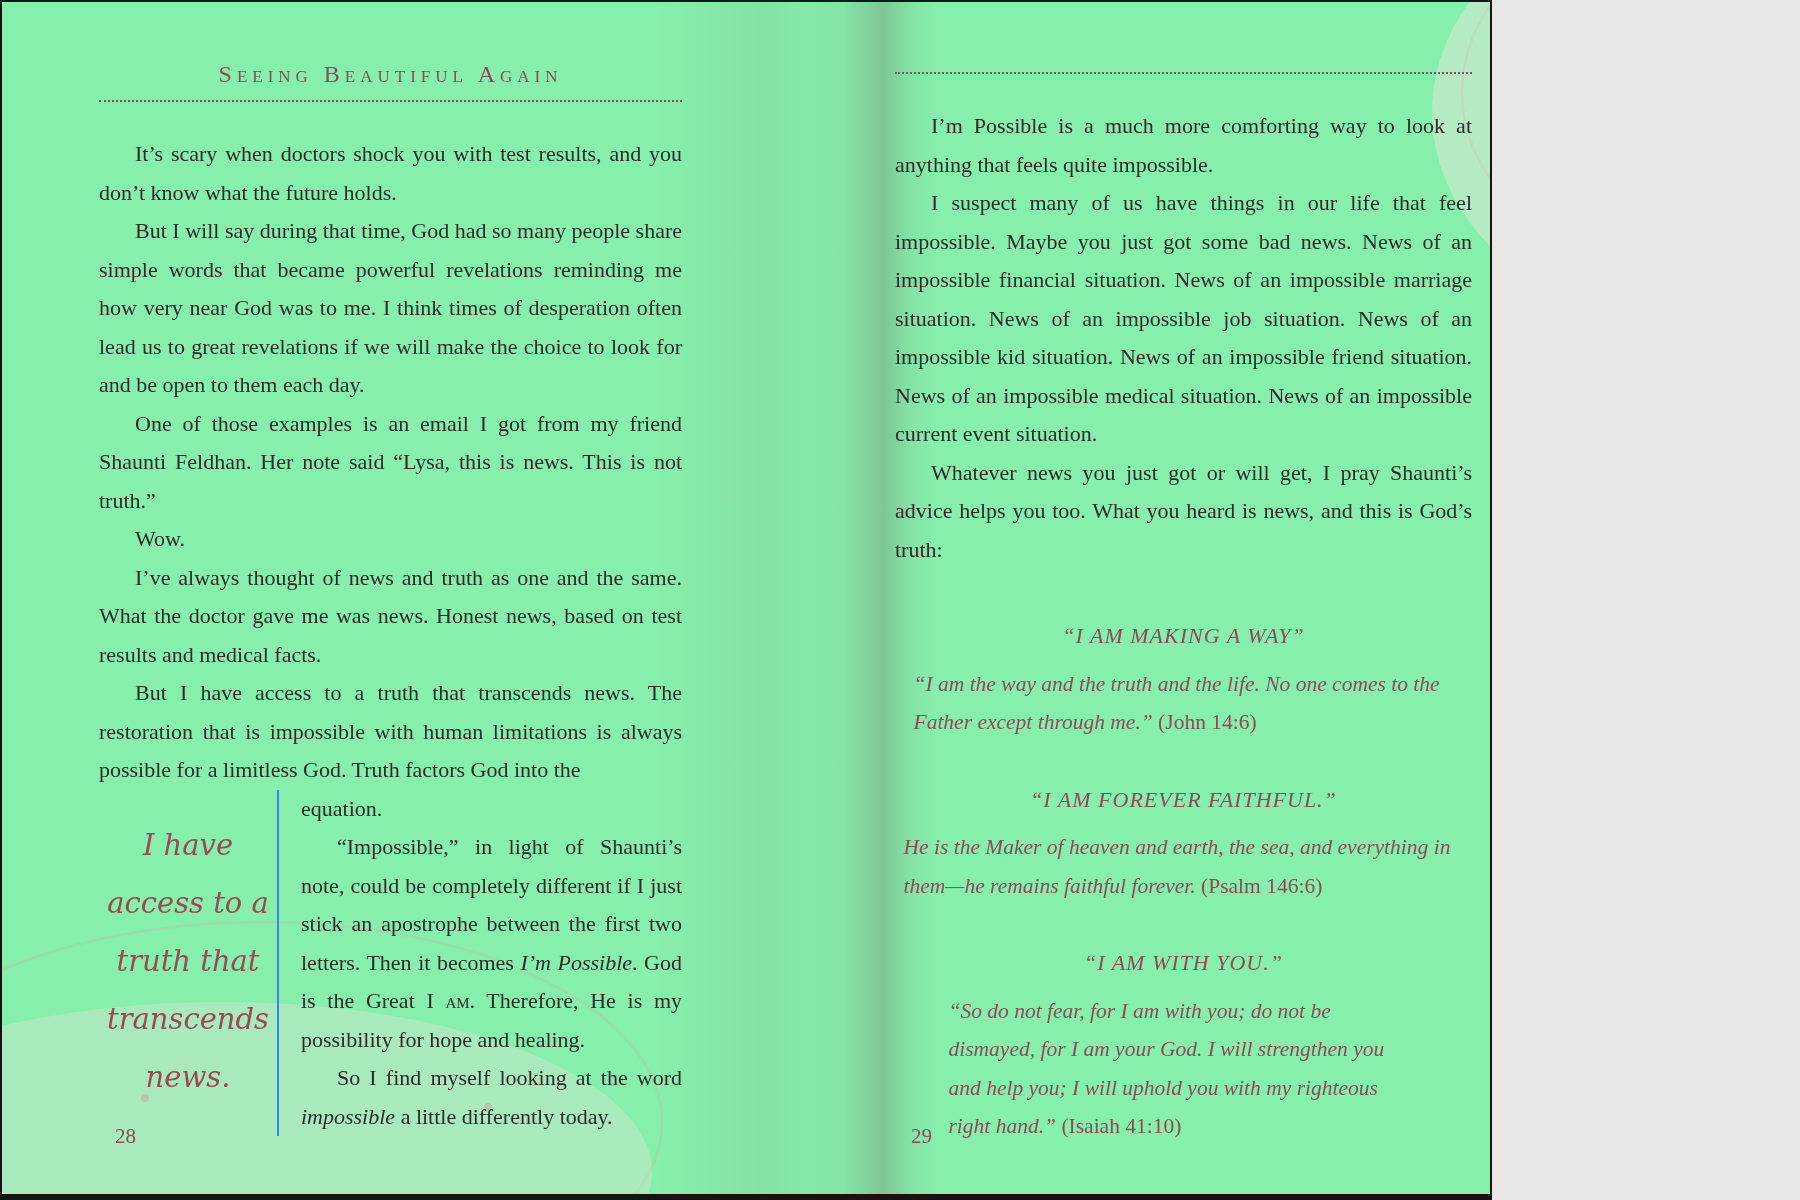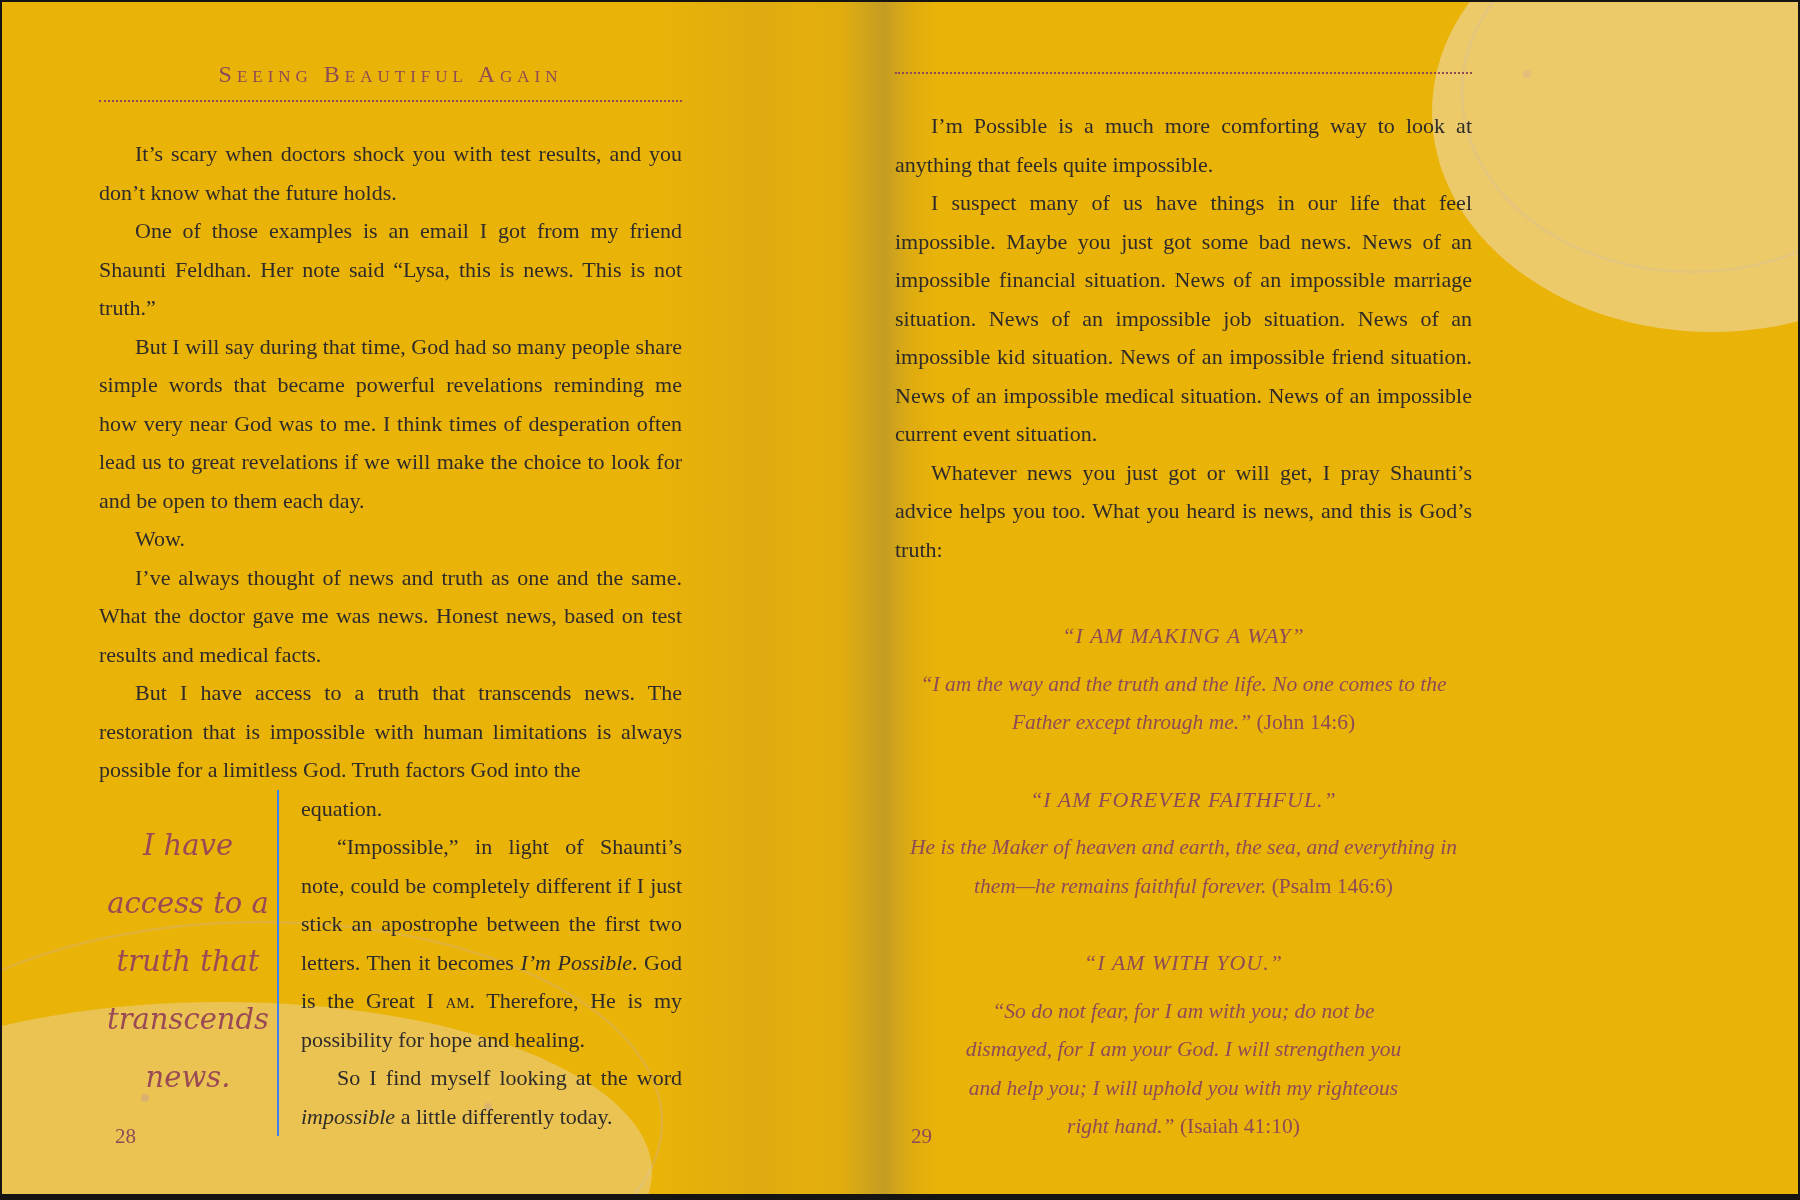--- a/index.html
+++ b/index.html
@@ -1,19 +1,19 @@
 <!DOCTYPE html>
 <html style="--accent-maroon: #8d4b55; --script-maroon: #9a4a54; --body-text: #2e2b29;"><head>
 <meta charset="utf-8">
 <style>
   html,body{margin:0;padding:0;background:#e9e7e4;}
   .spread{
     position:relative;
-    width:1800px;height:1200px;
-    background:#eab308;
+    width:1492px;height:1200px;
+    background:#86efac;
     border:2px solid #161412;
     border-bottom:6px solid #161412;
     box-sizing:border-box;
     overflow:hidden;
     font-family:"Liberation Serif", serif;
     text-decoration:underline;
   }
   .watermark{position:absolute;pointer-events:none;}
   .gutter-shadow{
     position:absolute;top:0;left:655px;width:280px;height:100%;
@@ -66,21 +66,21 @@
     padding-left:22px;
   }
   .folio{
     position:absolute;bottom:0;left:16px;width:100%;
     color:var(--accent-maroon,#8d4b55);
     font-size:21px;line-height:24px;
   }
   .scripture{margin-top:48px;text-align:center;color:var(--accent-maroon,#8d4b55);}
   .q-block{margin:0 0 39px 0;}
   .q-head{margin:9px;font-style:italic;font-size:22px;letter-spacing:1px;line-height:38.5px;}
-  .q-body{margin:0 auto;font-style:italic;font-size:21.5px;line-height:38.5px;text-align:center;}
+  .q-body{margin:0 auto;font-style:italic;font-size:21.5px;line-height:38.5px;text-align:left;}
   .qb-w540{max-width:540px;}
   .qb-w560{max-width:560px;}
   .qb-w470{max-width:470px;}
   .q-ref{font-style:normal;}
 </style>
 </head>
 <body>
 
 <div class="spread">
 
@@ -97,22 +97,22 @@
   </svg>
 
   <div class="gutter-shadow"></div>
 
   <div class="page page-left">
     <div class="running-head">Seeing Beautiful Again</div>
     <div class="dotted-rule"></div>
 
     <div class="page-body">
       <p class="para">It’s scary when doctors shock you with test results, and you don’t know what the future holds.</p>
+      <p class="para">But I will say during that time, God had so many people share simple words that became powerful revelations reminding me how very near God was to me. I think times of desperation often lead us to great revelations if we will make the choice to look for and be open to them each day.</p>
       <p class="para">One of those examples is an email I got from my friend Shaunti Feldhan. Her note said “Lysa, this is news. This is not truth.”</p>
-      <p class="para">But I will say during that time, God had so many people share simple words that became powerful revelations reminding me how very near God was to me. I think times of desperation often lead us to great revelations if we will make the choice to look for and be open to them each day.</p>
       <p class="para">Wow.</p>
       <p class="para">I’ve always thought of news and truth as one and the same. What the doctor gave me was news. Honest news, based on test results and medical facts.</p>
       <p class="para">But I have access to a truth that transcends news. The restoration that is impossible with human limitations is always possible for a limitless God. Truth factors God into the</p>
 
       <div class="wrap-row">
         <div class="pull-quote">
           <div>I have</div>
           <div>access to a</div>
           <div>truth that</div>
           <div>transcends</div>

